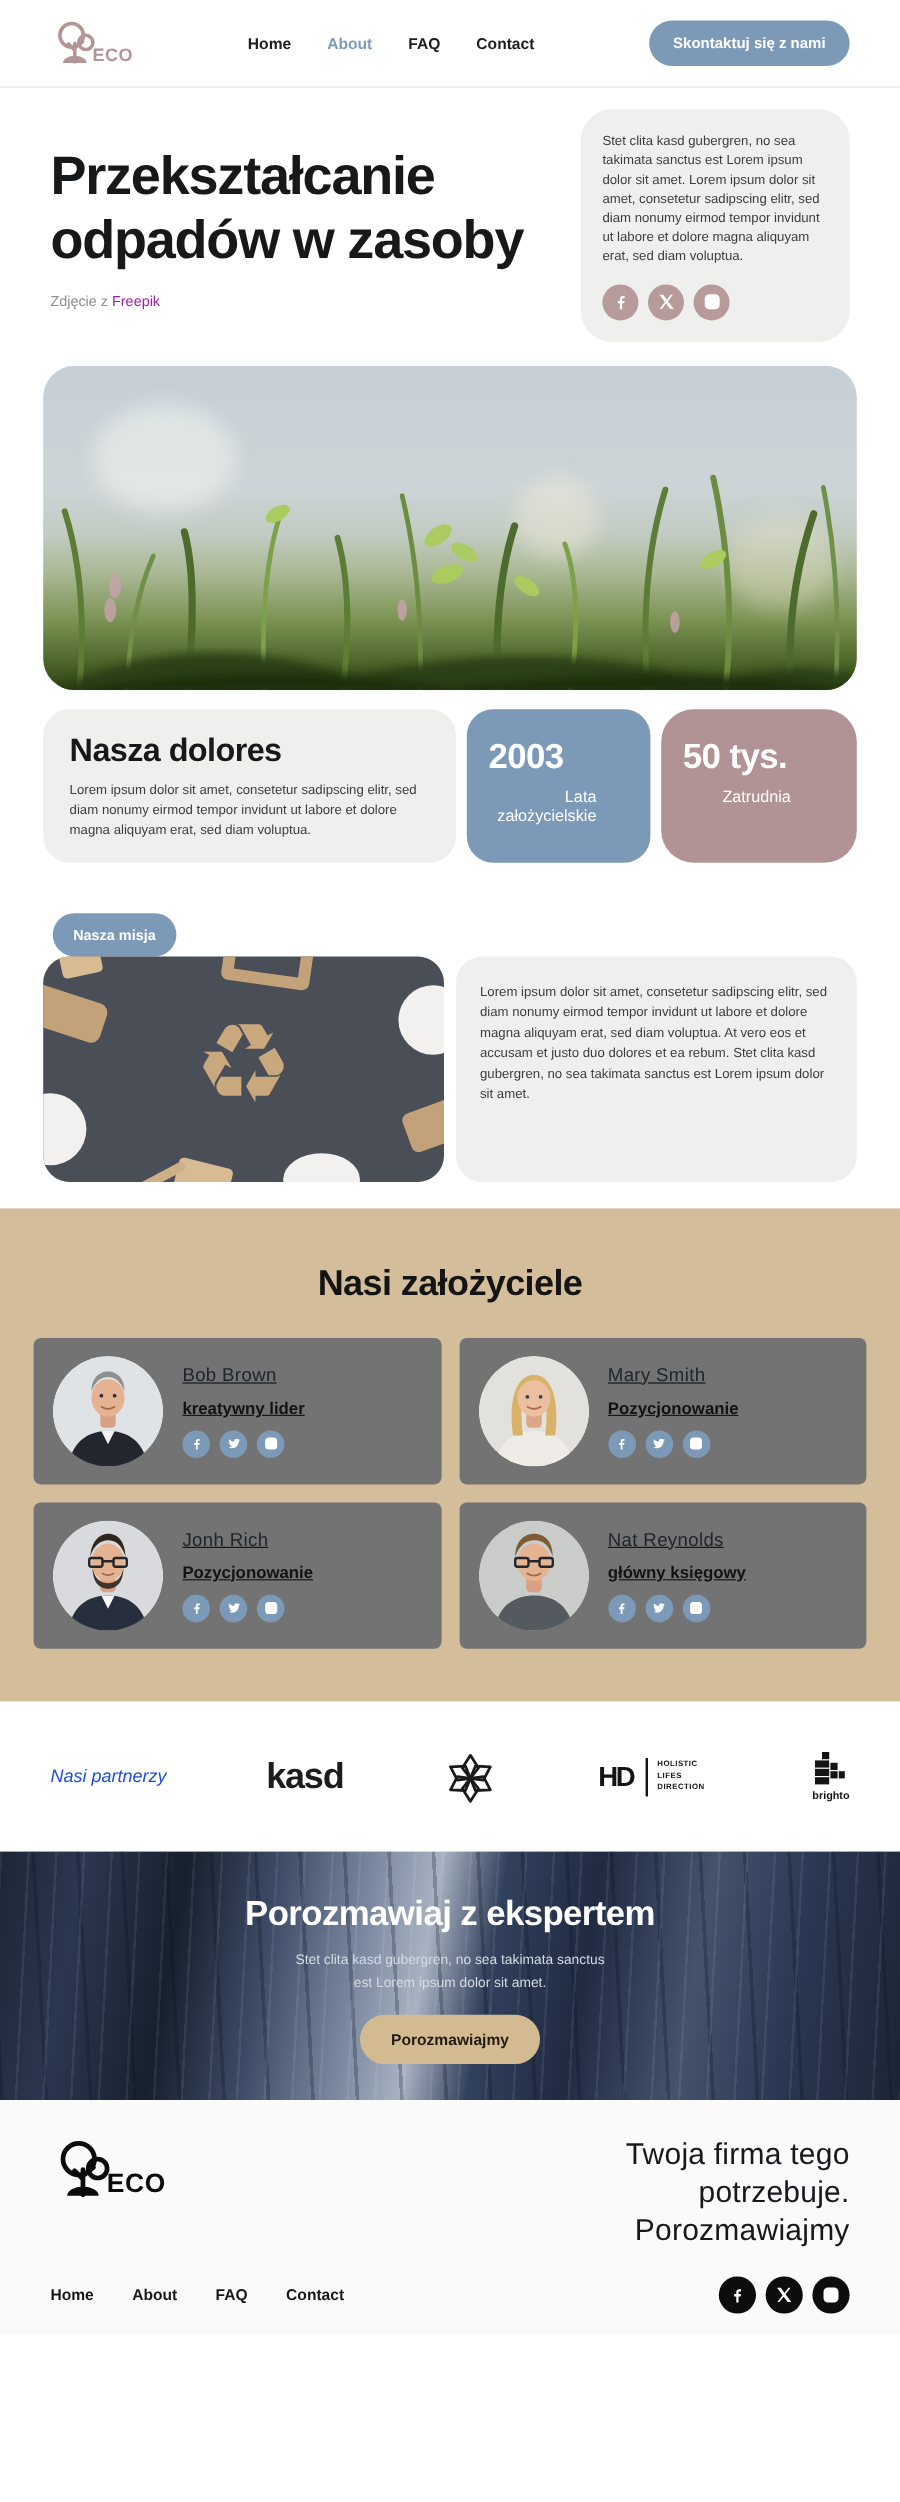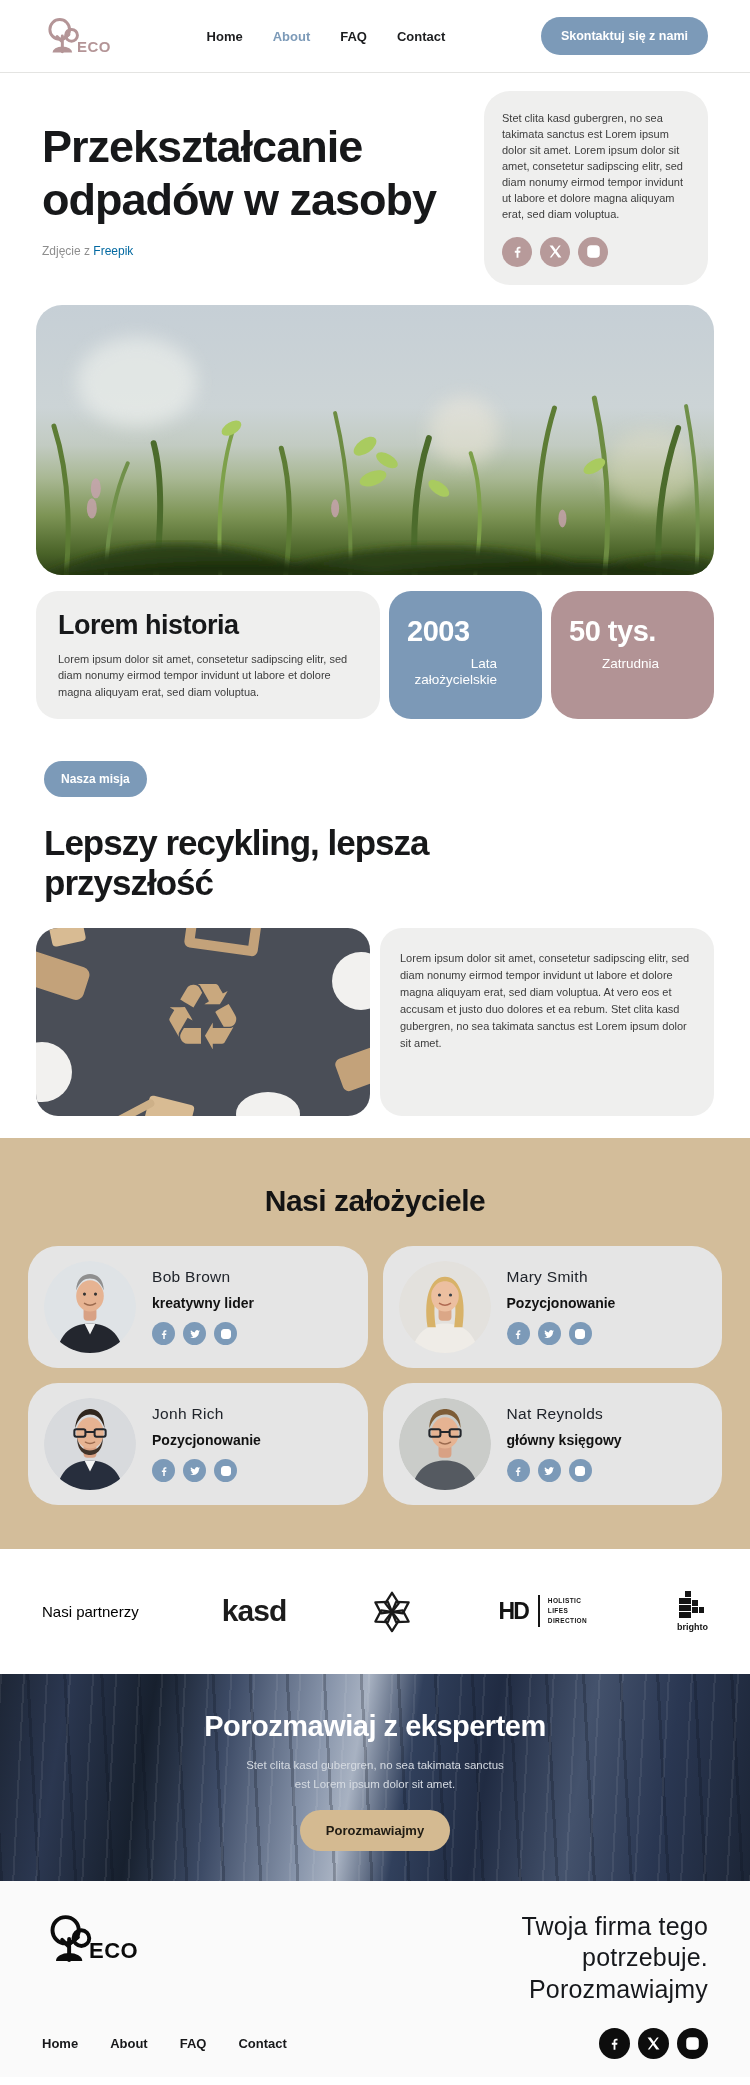--- a/index.html
+++ b/index.html
@@ -17,21 +17,21 @@
   .nav { flex:1; display:flex; justify-content:center; gap:30px; }
   .nav a { text-decoration:none; color:#1c1d1f; font-size:13px; font-weight:600; cursor:pointer; }
   .nav a.active { color:#7c9ab8; }
   .btn { display:inline-block; background:#7c9ab8; color:#fff; border:none; cursor:pointer;
          font-family:inherit; font-size:12.5px; font-weight:600; border-radius:20px; padding:12px 20px; }
   
   .hero { display:flex; justify-content:space-between; padding:18px 42px 16px; }
   .hero-left { width:420px; padding-top:30px; }
   h1 { font-size:45px; line-height:1.17; font-weight:800; letter-spacing:-1px; width:410px; }
   .credit { margin-top:18px; font-size:12px; color:#8e8e8e; }
-  .credit a { color:#0369a1; text-decoration:none; cursor:pointer; }
+  .credit a { color:#a21caf; text-decoration:none; cursor:pointer; }
   .hero-card { width:224px; background:#efefee; border-radius:26px; padding:20px 18px 18px; }
   .hero-card p { font-size:11px; line-height:1.45; color:#3d3d3d; }
   .soc-row { display:flex; gap:8px; margin-top:14px; }
   .soc { width:30px; height:30px; border-radius:50%; display:flex; align-items:center; justify-content:center; cursor:pointer; }
   .soc svg { width:15px; height:15px; fill:#fff; }
   .soc.mauve { background:#b79a9a; }
   .soc.blue  { background:#7c9ab8; width:23px; height:23px; }
   .soc.blue svg { width:12px; height:12px; }
   .soc.black { background:#0d0d0d; width:31px; height:31px; }
   
@@ -59,28 +59,28 @@
   .recycle-glyph { position:absolute; left:50%; top:50%; transform:translate(-50%,-54%);
     font-family:"DejaVu Sans", sans-serif; font-size:92px; color:#c9a87e; line-height:1; }
   .prop { position:absolute; }
   .mission-card { flex:1; background:#efefee; border-radius:22px; padding:22px 20px; }
   .mission-card p { font-size:11px; line-height:1.55; color:#3d3d3d; }
   
   .founders { background:#d3bd9a; margin-top:22px; padding:46px 28px 44px; }
   .founders h2 { text-align:center; font-size:30px; font-weight:800; letter-spacing:-.5px; color:#141414; }
   .founders .credit2 { text-align:center; font-size:11px; color:#2e2a23; margin-top:13px; }
   .cards { display:grid; grid-template-columns:1fr 1fr; gap:15px; margin-top:28px; }
-  .person { background:#e5e5e5; border-radius:30px; padding:15px 16px; display:flex; align-items:center; gap:16px; }
+  .person { background:#737373; border-radius:6px; padding:15px 16px; display:flex; align-items:center; gap:16px;text-decoration:underline; }
   .avatar { width:92px; height:92px; border-radius:50%; overflow:hidden; flex:none; }
   .avatar svg { width:100%; height:100%; display:block; }
   .p-name { font-size:15.5px; font-weight:400; color:#20242b; letter-spacing:.3px; }
   .p-role { font-size:14px; font-weight:800; color:#121212; margin:9px 0 11px; }
   
   .partners { background:#fff; padding:0 42px; height:125px; display:flex; align-items:center; justify-content:space-between; }
-  .partners-label { font-size:15px; color:#000000; }
+  .partners-label { font-size:15px; color:#1d4ed8;font-style:italic; }
   .logo-ogie { font-size:30px; font-weight:800; letter-spacing:-1px; color:#1c1c1c; }
   .logo-flower svg { width:46px; height:46px; display:block; }
   .logo-hld { display:flex; align-items:center; color:#141414; }
   .logo-hld .hld-mark { font-size:23px; font-weight:900; letter-spacing:-2px; }
   .logo-hld .hld-div { width:2px; height:32px; background:#141414; margin:0 8px 0 10px; }
   .logo-hld .hld-sub { font-size:6.5px; font-weight:700; letter-spacing:.4px; width:46px; line-height:1.5; text-transform:uppercase; }
   .logo-brighto { display:flex; flex-direction:column; align-items:center; color:#141414; }
   .logo-brighto svg { width:26px; height:28px; }
   .logo-brighto span { font-size:9px; font-weight:600; margin-top:3px; }
   
@@ -197,36 +197,35 @@
     <defs>
         <filter id="blur1">
           <feGaussianBlur stdDeviation="4"></feGaussianBlur>
         </filter>
       </defs>
   </svg>
 </div>
 
 <div class="stats">
   <div class="history-card">
-    <h2>Lorem historia</h2>
+    <h2>Nasza dolores</h2>
     <p>Lorem ipsum dolor sit amet, consetetur sadipscing elitr, sed diam nonumy eirmod tempor invidunt ut labore et dolore magna aliquyam erat, sed diam voluptua.</p>
   </div>
   <div class="stat blue">
     <span class="val">2003</span>
     <span class="lbl">Lata założycielskie</span>
   </div>
   <div class="stat mauve">
     <span class="val">50 tys.</span>
     <span class="lbl">Zatrudnia</span>
   </div>
 </div>
 
 <div class="mission">
   <span class="badge">Nasza misja</span>
-  <h2>Lepszy recykling, lepsza przyszłość</h2>
   <div class="mission-row">
     <div class="recycle-img">
       <span class="prop" style="left:-18px;top:30px;width:70px;height:34px;background:#c3a27a;border-radius:8px;transform:rotate(18deg);"></span>
       <span class="prop" style="left:-24px;bottom:14px;width:60px;height:60px;background:#f2f1ef;border-radius:50%;"></span>
       <span class="prop" style="left:14px;top:-10px;width:34px;height:26px;background:#d8bb93;border-radius:4px;transform:rotate(-12deg);"></span>
       <span class="prop" style="right:110px;top:-16px;width:74px;height:40px;border:10px solid #c3a27a;border-radius:6px;transform:rotate(8deg);"></span>
       <span class="prop" style="right:-20px;top:24px;width:58px;height:58px;background:#f2f1ef;border-radius:50%;"></span>
       <span class="prop" style="right:-14px;bottom:30px;width:46px;height:34px;background:#c3a27a;border-radius:6px;transform:rotate(-20deg);"></span>
       <span class="prop" style="right:70px;bottom:-20px;width:64px;height:44px;background:#f2f1ef;border-radius:50%;"></span>
       <span class="prop" style="left:110px;bottom:-14px;width:46px;height:30px;background:#d8bb93;border-radius:4px;transform:rotate(14deg);"></span>

